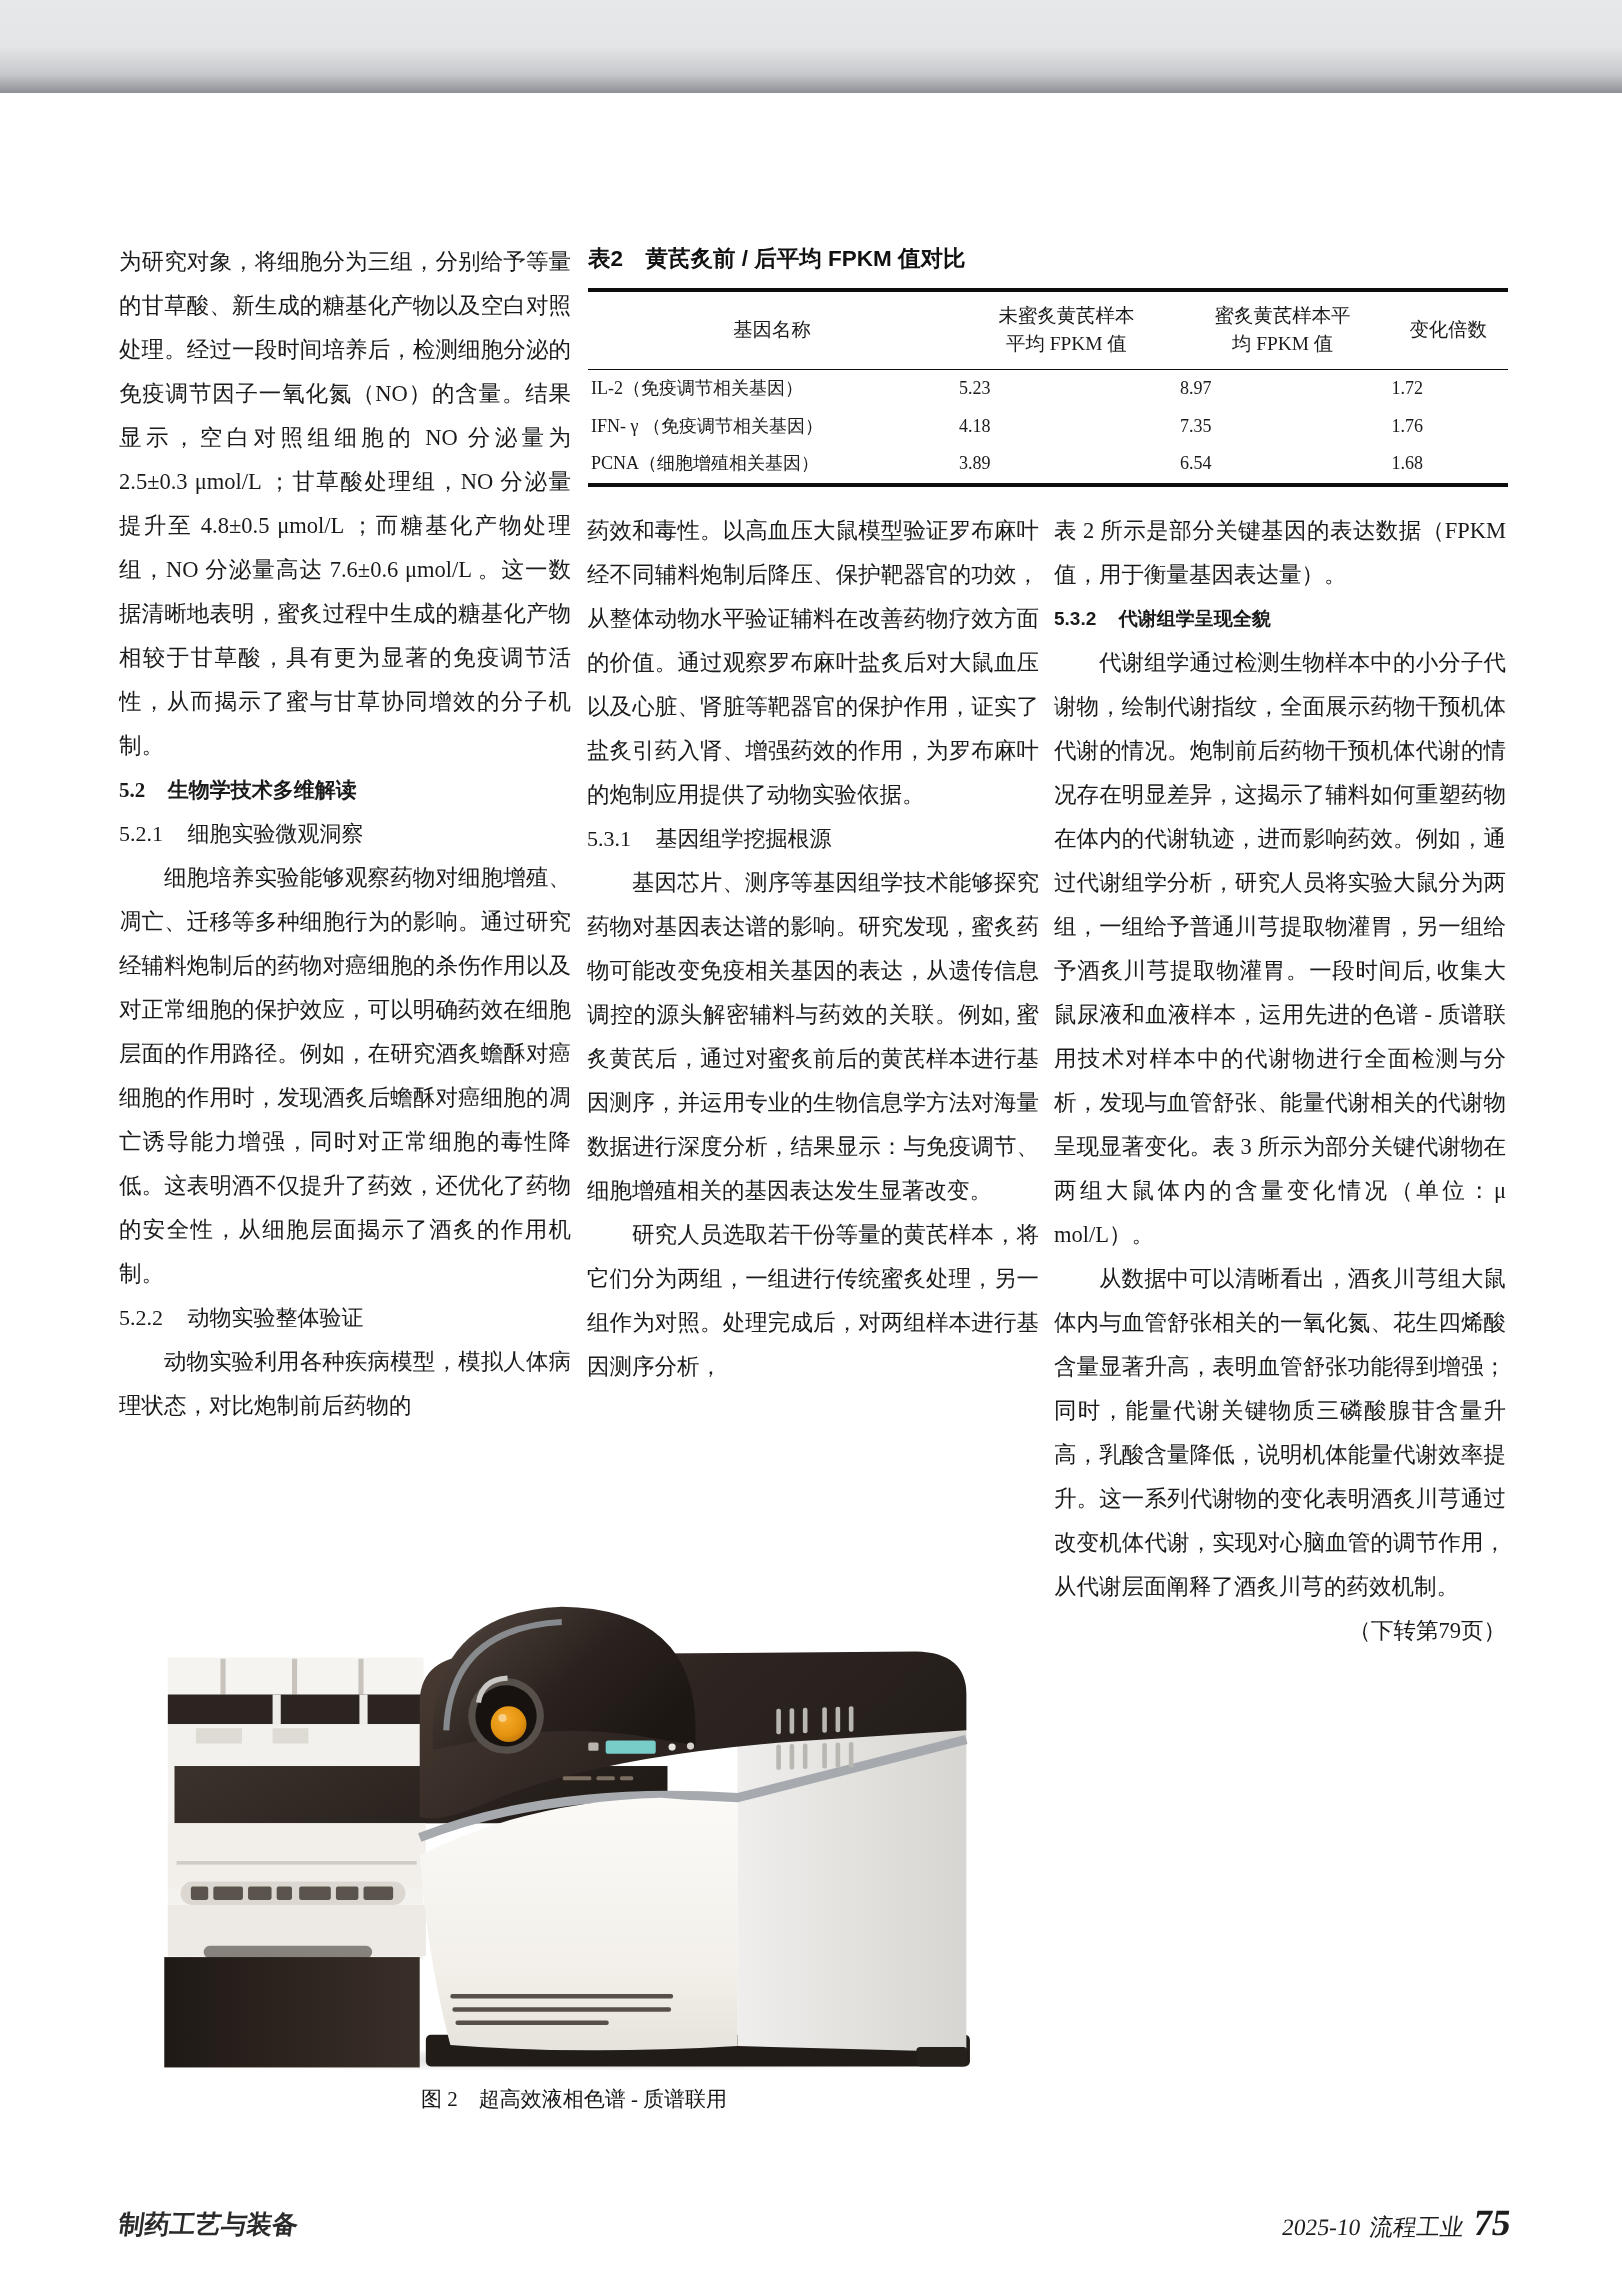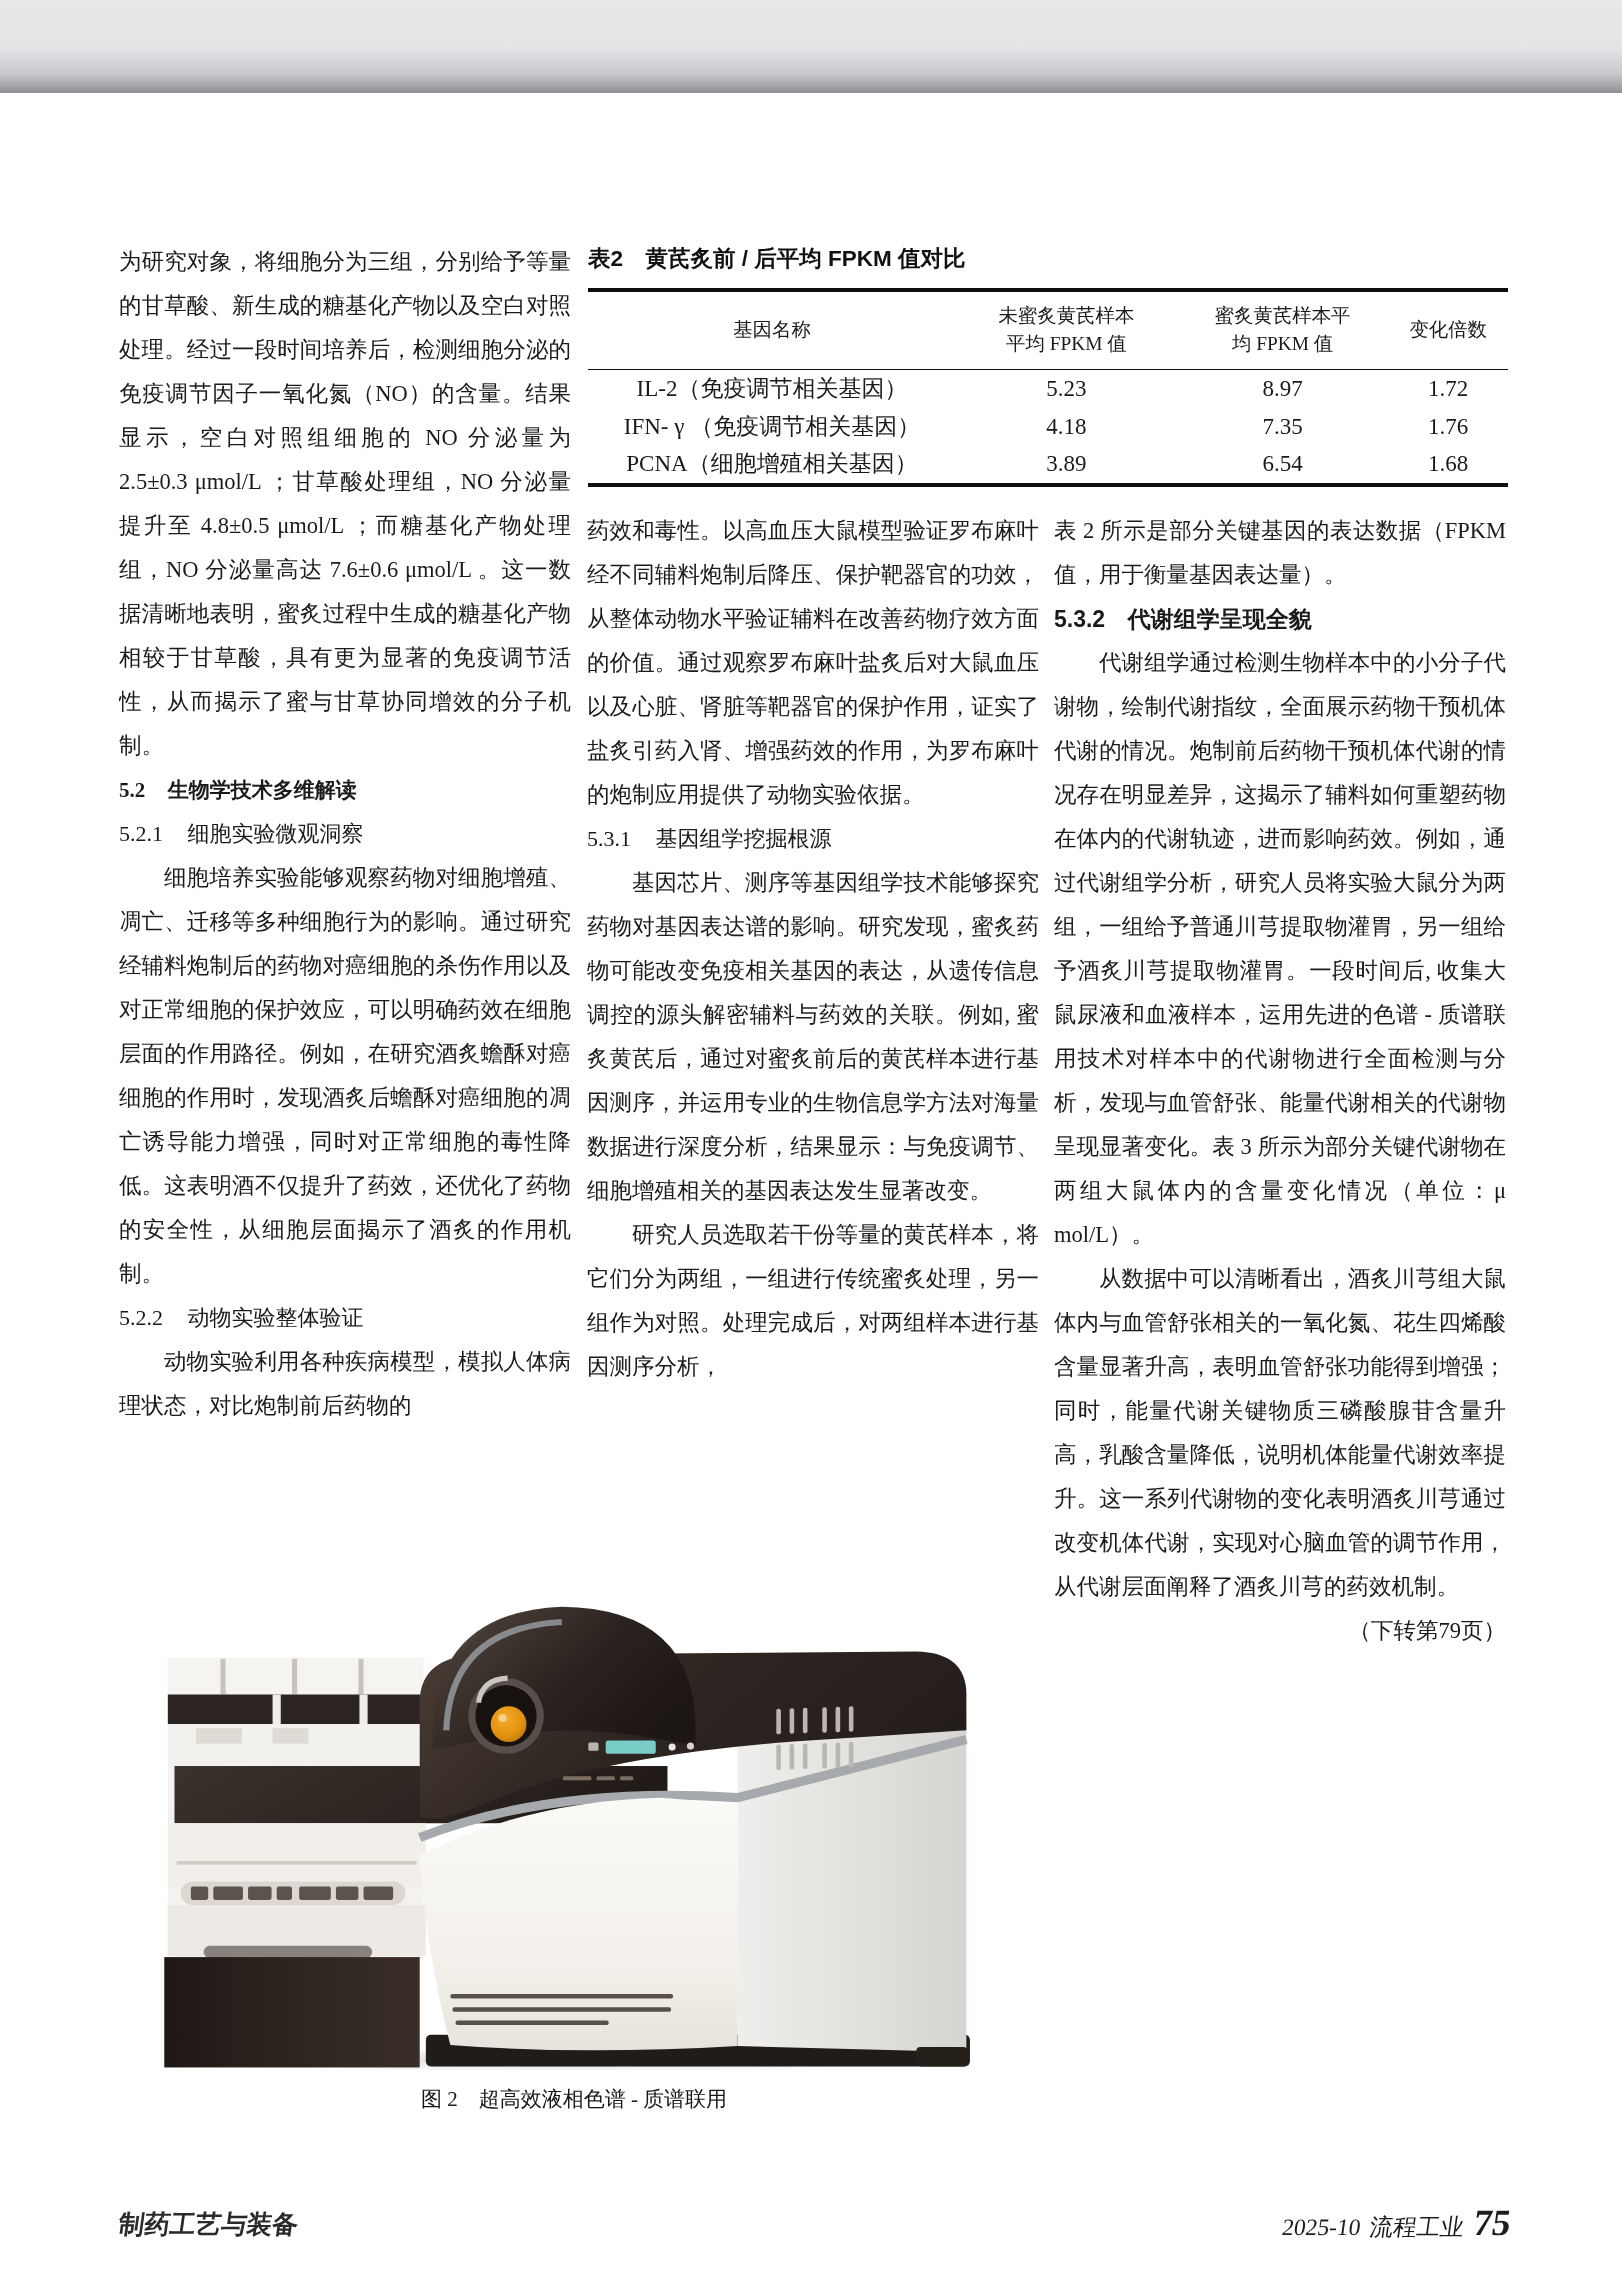--- a/index.html
+++ b/index.html
@@ -26,35 +26,35 @@
   #col-left{left:119px;top:240px;height:1335px;}
   #col-mid{left:587px;top:509px;height:1066px;}
   #col-right{left:1054px;top:509px;height:1666px;}
   .col p.body{margin:0;}
   .col p.indent{text-indent:2em;}
   .col h3{margin:0;font-weight:normal;font-size:22.5px;line-height:44px;}
   .col h3.sec{font-family:Liberation Serif, serif;font-weight:bold;font-size:21px;}
   .col h3.sec .num{font-weight:600;margin-right:22.5px;}
   .col h3.sub{font-family:"Liberation Serif","DejaVu Serif",serif;font-size:22px;}
   .col h3.sub .num{margin-right:24.5px;}
-  .col h3.subBold{font-family:"Liberation Sans","DejaVu Sans",sans-serif;font-weight:bold;font-size:23px;}
+  .col h3.subBold{font-family:"Liberation Sans","DejaVu Sans",sans-serif;font-weight:bold;font-size:19px;}
   .col h3.subBold .num{font-weight:600;margin-right:22.5px;}
   .col p.jump{margin:0;text-align:right;text-align-last:right;}
   
   .tbl{position:absolute;left:588px;top:243px;width:920px;}
   .tbl-title{
     font-family:"Liberation Sans","DejaVu Sans",sans-serif;
     font-weight:bold;font-size:22.5px;line-height:32px;margin:0 0 13.3px 0;color:#111;
   }
   table.t2{width:100%;border-collapse:collapse;border-top:4.6px solid #0d0d0d;border-bottom:4.6px solid #0d0d0d;}
   table.t2 th{
     font-weight:normal;font-size:19.4px;line-height:28px;padding:10.2px 3.1px;
     white-space:pre-line;text-align:center;border-bottom:1.5px solid #0d0d0d;vertical-align:middle;
   }
-  table.t2 td{font-size:23px;line-height:25.6px;padding:6.1px 3.1px;text-align:center;vertical-align:middle;}
+  table.t2 td{font-size:18px;line-height:25.6px;padding:6.1px 3.1px;text-align:left;vertical-align:middle;}
   
   .equip{position:absolute;left:119px;top:1577px;width:910px;height:493px;background:#fff;}
   .fig-caption{
     position:absolute;left:119px;top:2084px;width:910px;
     text-align:center;font-size:21px;line-height:31px;color:#161616;
     font-family:"Liberation Serif","DejaVu Serif",serif;
   }
   
   .footer-left{
     position:absolute;left:119px;top:2207px;

